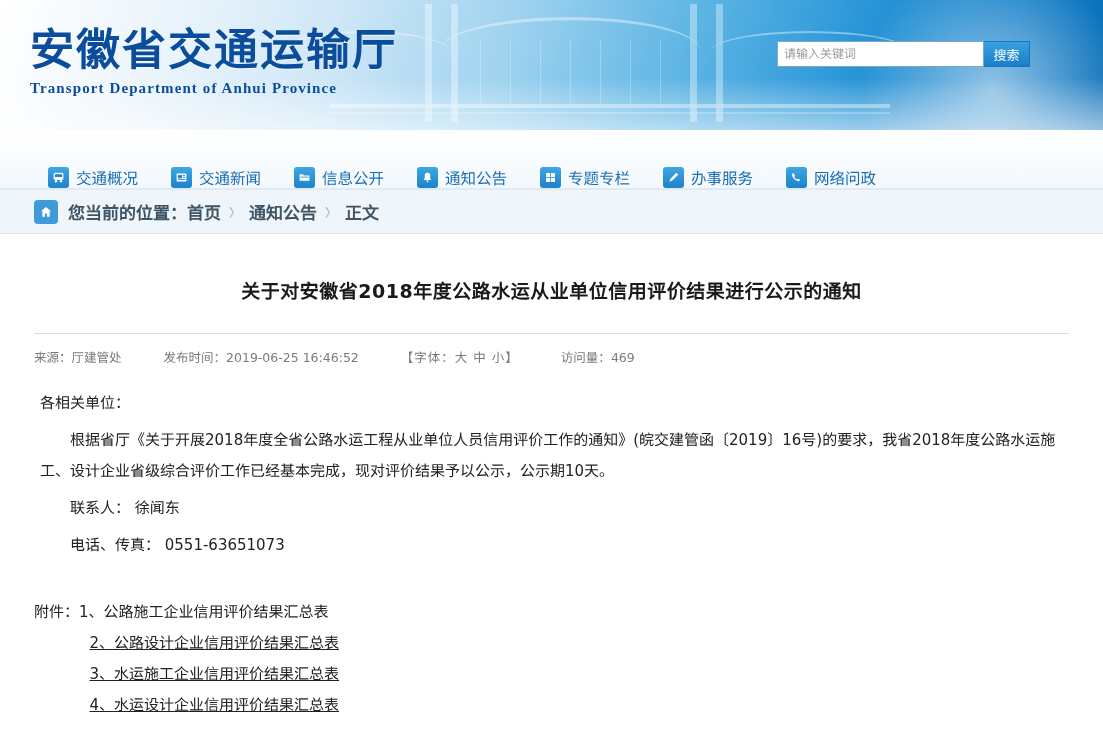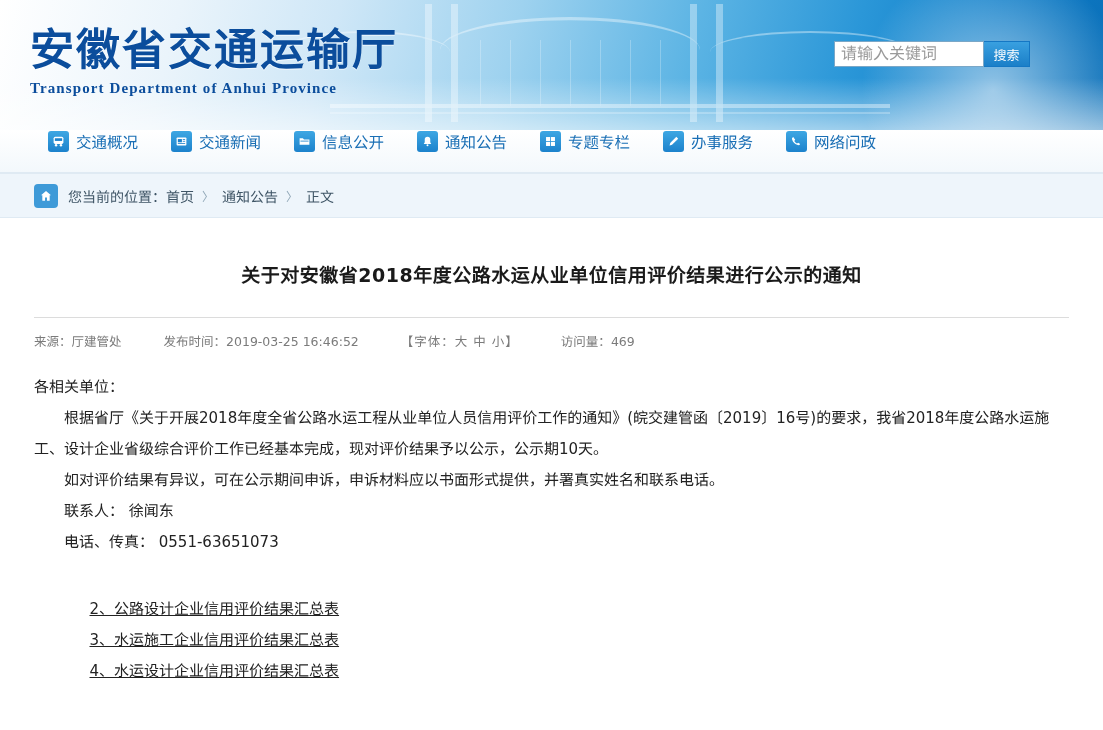--- a/index.html
+++ b/index.html
@@ -95,51 +95,51 @@
     font-weight: bold;
   }
 
   .search-box {
     position: absolute;
     right: 73px; top: 41px;
     display: flex;
     height: 26px;
   }
   .search-input {
-    width: 150px;
+    width: 207px;
     height: 26px;
     border: 1px solid #7aa7c7;
     background: #ffffff;
     padding: 0 6px;
-    font-size: 16px;
+    font-size: 12px;
     color: #333;
     outline: none;
     font-family: "Liberation Sans", sans-serif;
   }
   .search-input::placeholder { color: #9a9a9a; }
   .search-btn {
     width: 46px; height: 26px;
     border: 1px solid #1477c4;
     border-left: none;
     background: linear-gradient(to bottom, #39a0e0, #1b7fc8);
     color: #fff;
     font-size: 13px;
     cursor: pointer;
     font-family: "Liberation Sans", sans-serif;
   }
 
   
   .nav {
     position: relative;
     width: 1103px;
-    height: 44px;
+    height: 60px;
     background: linear-gradient(to bottom, #ffffff, #f3f8fc);
     border-bottom: 2px solid #dfeaf3;
     display: flex;
-    align-items: flex-start;
+    align-items: flex-end;
     justify-content: flex-start;
     padding-left: 48px;
   }
   .nav-item {
     display: flex;
     align-items: center;
     gap: 7px;
     margin-right: 33px;
     cursor: pointer;
     white-space: nowrap;
@@ -173,23 +173,24 @@
     padding-left: 34px;
   }
   .home-ico {
     width: 24px; height: 24px;
     border-radius: 4px;
     background: #3e9ad8;
     display: inline-flex; align-items: center; justify-content: center;
     margin-right: 10px;
   }
   .crumb-text {
-    font-size: 14px;
+    font-size: 17px;
     color: #3f5566;
     font-family: "DejaVu Sans", "Liberation Sans", sans-serif;
+    font-weight: bold;
   }
   .crumb-sep { color: #8fa6b6; margin: 0 8px; font-size: 12px; }
 
   
   .article {
     position: relative;
     width: 1103px;
     padding: 0 34px;
   }
   .title {
@@ -217,21 +218,21 @@
   }
   .meta .fonts { letter-spacing: 1px; }
   .meta .fonts span { cursor: pointer; }
   .body-wrap {
     margin-top: 22px;
     font-size: 15px;
     line-height: 31px;
     color: #222;
     font-family: "DejaVu Sans", "Liberation Sans", sans-serif;
   }
-  .p { margin: 0; }
+  .p { margin: 6px; }
   .p-indent { text-indent: 2em; }
   .att-block { margin-top: 36px; }
   .att-line { margin: 0; padding-left: 0; }
   .att-sub { padding-left: 3.7em; text-decoration: underline; }
 </style>
 </head>
 <body>
 
 <div id="page">
 
@@ -364,40 +365,42 @@
 
     <h1 class="title">关于对安徽省2018年度公路水运从业单位信用评价结果进行公示的通知</h1>
 
     <div class="meta-rule"></div>
 
     <div class="meta">
       <div>
         <span>来源：</span><span>厅建管处</span>
       </div>
       <div>
-        <span>发布时间：</span><span>2019-03-25 16:46:52</span>
+        <span>发布时间：</span><span>2019-06-25 16:46:52</span>
       </div>
       <div class="fonts">
         <span>【字体：</span><span>大</span>
         <span>中</span>
         <span>小</span><span>】</span>
       </div>
       <div>
         <span>访问量：</span><span>469</span>
       </div>
     </div>
 
     <div class="body-wrap">
       <p class="p">各相关单位：</p>
       <p class="p p-indent">根据省厅《关于开展2018年度全省公路水运工程从业单位人员信用评价工作的通知》(皖交建管函〔2019〕16号)的要求，我省2018年度公路水运施工、设计企业省级综合评价工作已经基本完成，现对评价结果予以公示，公示期10天。</p>
-      <p class="p p-indent">如对评价结果有异议，可在公示期间申诉，申诉材料应以书面形式提供，并署真实姓名和联系电话。</p>
       <p class="p p-indent">联系人：  徐闻东</p>
       <p class="p p-indent">电话、传真：  0551-63651073</p>
 
       <div class="att-block">
+        <p class="att-line">
+          <span>附件：</span><span>1、公路施工企业信用评价结果汇总表</span>
+        </p>
         <p class="att-line att-sub">
           <span>2、公路设计企业信用评价结果汇总表</span>
         </p>
         <p class="att-line att-sub">
           <span>3、水运施工企业信用评价结果汇总表</span>
         </p>
         <p class="att-line att-sub">
           <span>4、水运设计企业信用评价结果汇总表</span>
         </p>
       </div>

